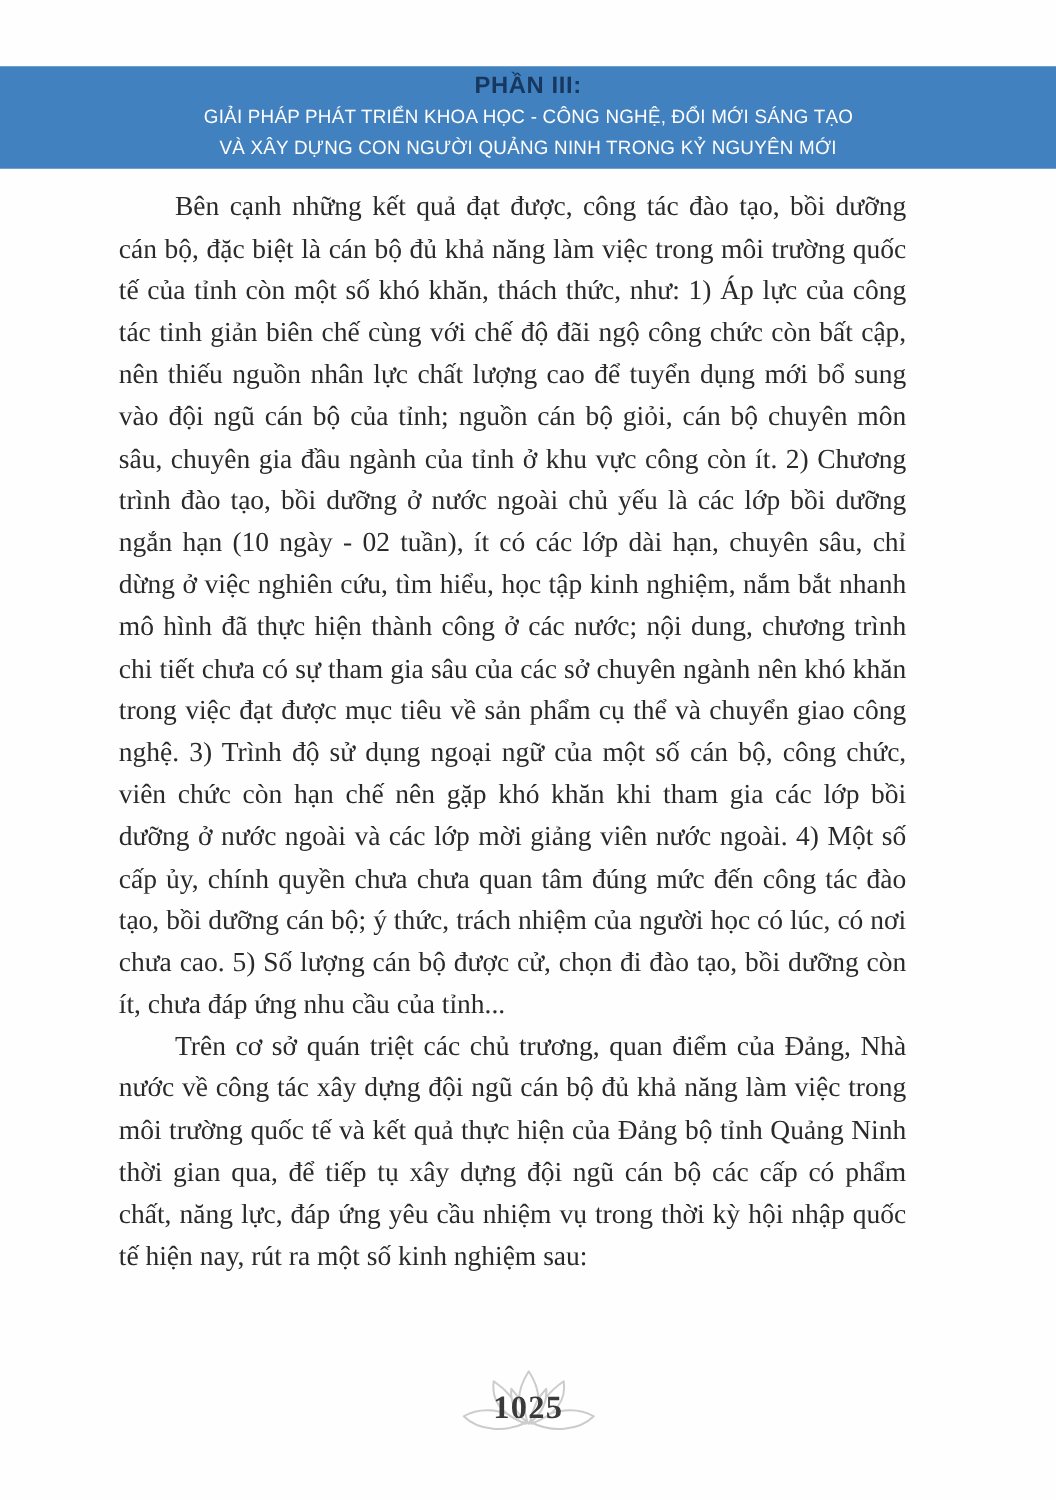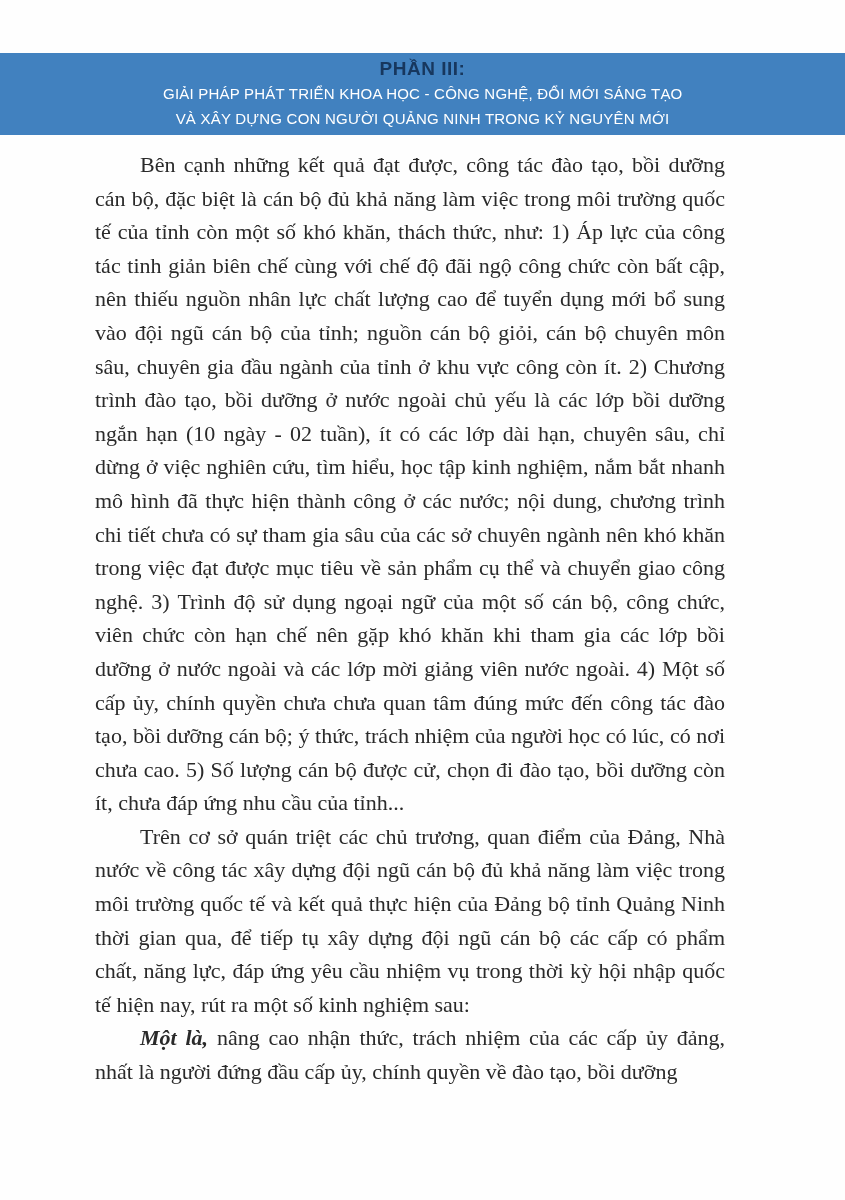--- a/index.html
+++ b/index.html
@@ -105,17 +105,39 @@
 
   <div class="banner">
     <div class="part-label">PHẦN III:</div>
     <div class="subtitle">GIẢI PHÁP PHÁT TRIỂN KHOA HỌC - CÔNG NGHỆ, ĐỔI MỚI SÁNG TẠO</div>
     <div class="subtitle">VÀ XÂY DỰNG CON NGƯỜI QUẢNG NINH TRONG KỶ NGUYÊN MỚI</div>
   </div>
 
   <div class="body-text">
     <p><span>Bên cạnh những kết quả đạt được, công tác đào tạo, bồi dưỡng cán bộ, đặc biệt là cán bộ đủ khả năng làm việc trong môi trường quốc tế của tỉnh còn một số khó khăn, thách thức, như: 1) Áp lực của công tác tinh giản biên chế cùng với chế độ đãi ngộ công chức còn bất cập, nên thiếu nguồn nhân lực chất lượng cao để tuyển dụng mới bổ sung vào đội ngũ cán bộ của tỉnh; nguồn cán bộ giỏi, cán bộ chuyên môn sâu, chuyên gia đầu ngành của tỉnh ở khu vực công còn ít. 2) Chương trình đào tạo, bồi dưỡng ở nước ngoài chủ yếu là các lớp bồi dưỡng ngắn hạn (10 ngày - 02 tuần), ít có các lớp dài hạn, chuyên sâu, chỉ dừng ở việc nghiên cứu, tìm hiểu, học tập kinh nghiệm, nắm bắt nhanh mô hình đã thực hiện thành công ở các nước; nội dung, chương trình chi tiết chưa có sự tham gia sâu của các sở chuyên ngành nên khó khăn trong việc đạt được mục tiêu về sản phẩm cụ thể và chuyển giao công nghệ. 3) Trình độ sử dụng ngoại ngữ của một số cán bộ, công chức, viên chức còn hạn chế nên gặp khó khăn khi tham gia các lớp bồi dưỡng ở nước ngoài và các lớp mời giảng viên nước ngoài. 4) Một số cấp ủy, chính quyền chưa chưa quan tâm đúng mức đến công tác đào tạo, bồi dưỡng cán bộ; ý thức, trách nhiệm của người học có lúc, có nơi chưa cao. 5) Số lượng cán bộ được cử, chọn đi đào tạo, bồi dưỡng còn ít, chưa đáp ứng nhu cầu của tỉnh...</span></p>
     <p><span>Trên cơ sở quán triệt các chủ trương, quan điểm của Đảng, Nhà nước về công tác xây dựng đội ngũ cán bộ đủ khả năng làm việc trong môi trường quốc tế và kết quả thực hiện của Đảng bộ tỉnh Quảng Ninh thời gian qua, để tiếp tụ xây dựng đội ngũ cán bộ các cấp có phẩm chất, năng lực, đáp ứng yêu cầu nhiệm vụ trong thời kỳ hội nhập quốc tế hiện nay, rút ra một số kinh nghiệm sau:</span></p>
-    <p><span class="lead-bi">Một là,</span><span> nâng cao nhận thức, trách nhiệm của các cấp ủy đảng, nhất là người đứng đầu cấp ủy, chính quyền về đào tạo, bồi dưỡng</span></p>
   </div>
 
+  <div class="footer">
+    <div class="folio">
+      <svg width="120" height="64" viewBox="0 0 120 64">
+        <g fill="#ffffff" stroke="#cccccc" stroke-width="1.6" stroke-linejoin="round">
+
+          <path d="M8 40 C22 32 40 34 58 45 C42 53 20 52 8 40 Z"></path>
+
+          <path d="M112 40 C98 32 80 34 62 45 C78 53 100 52 112 40 Z"></path>
+
+          <path d="M32 12 C30 26 36 38 58 46 C52 30 44 20 32 12 Z"></path>
+
+          <path d="M88 12 C90 26 84 38 62 46 C68 30 76 20 88 12 Z"></path>
+
+          <path d="M60 4 C51 18 49 33 60 46 C71 33 69 18 60 4 Z"></path>
+
+          <path d="M46 18 C45 30 50 38 59 45 C57 34 53 25 46 18 Z"></path>
+
+          <path d="M74 18 C75 30 70 38 61 45 C63 34 67 25 74 18 Z"></path>
+        </g>
+      </svg>
+      <div class="page-number">1025</div>
+    </div>
+  </div>
 
 </div>
 
 </body></html>

